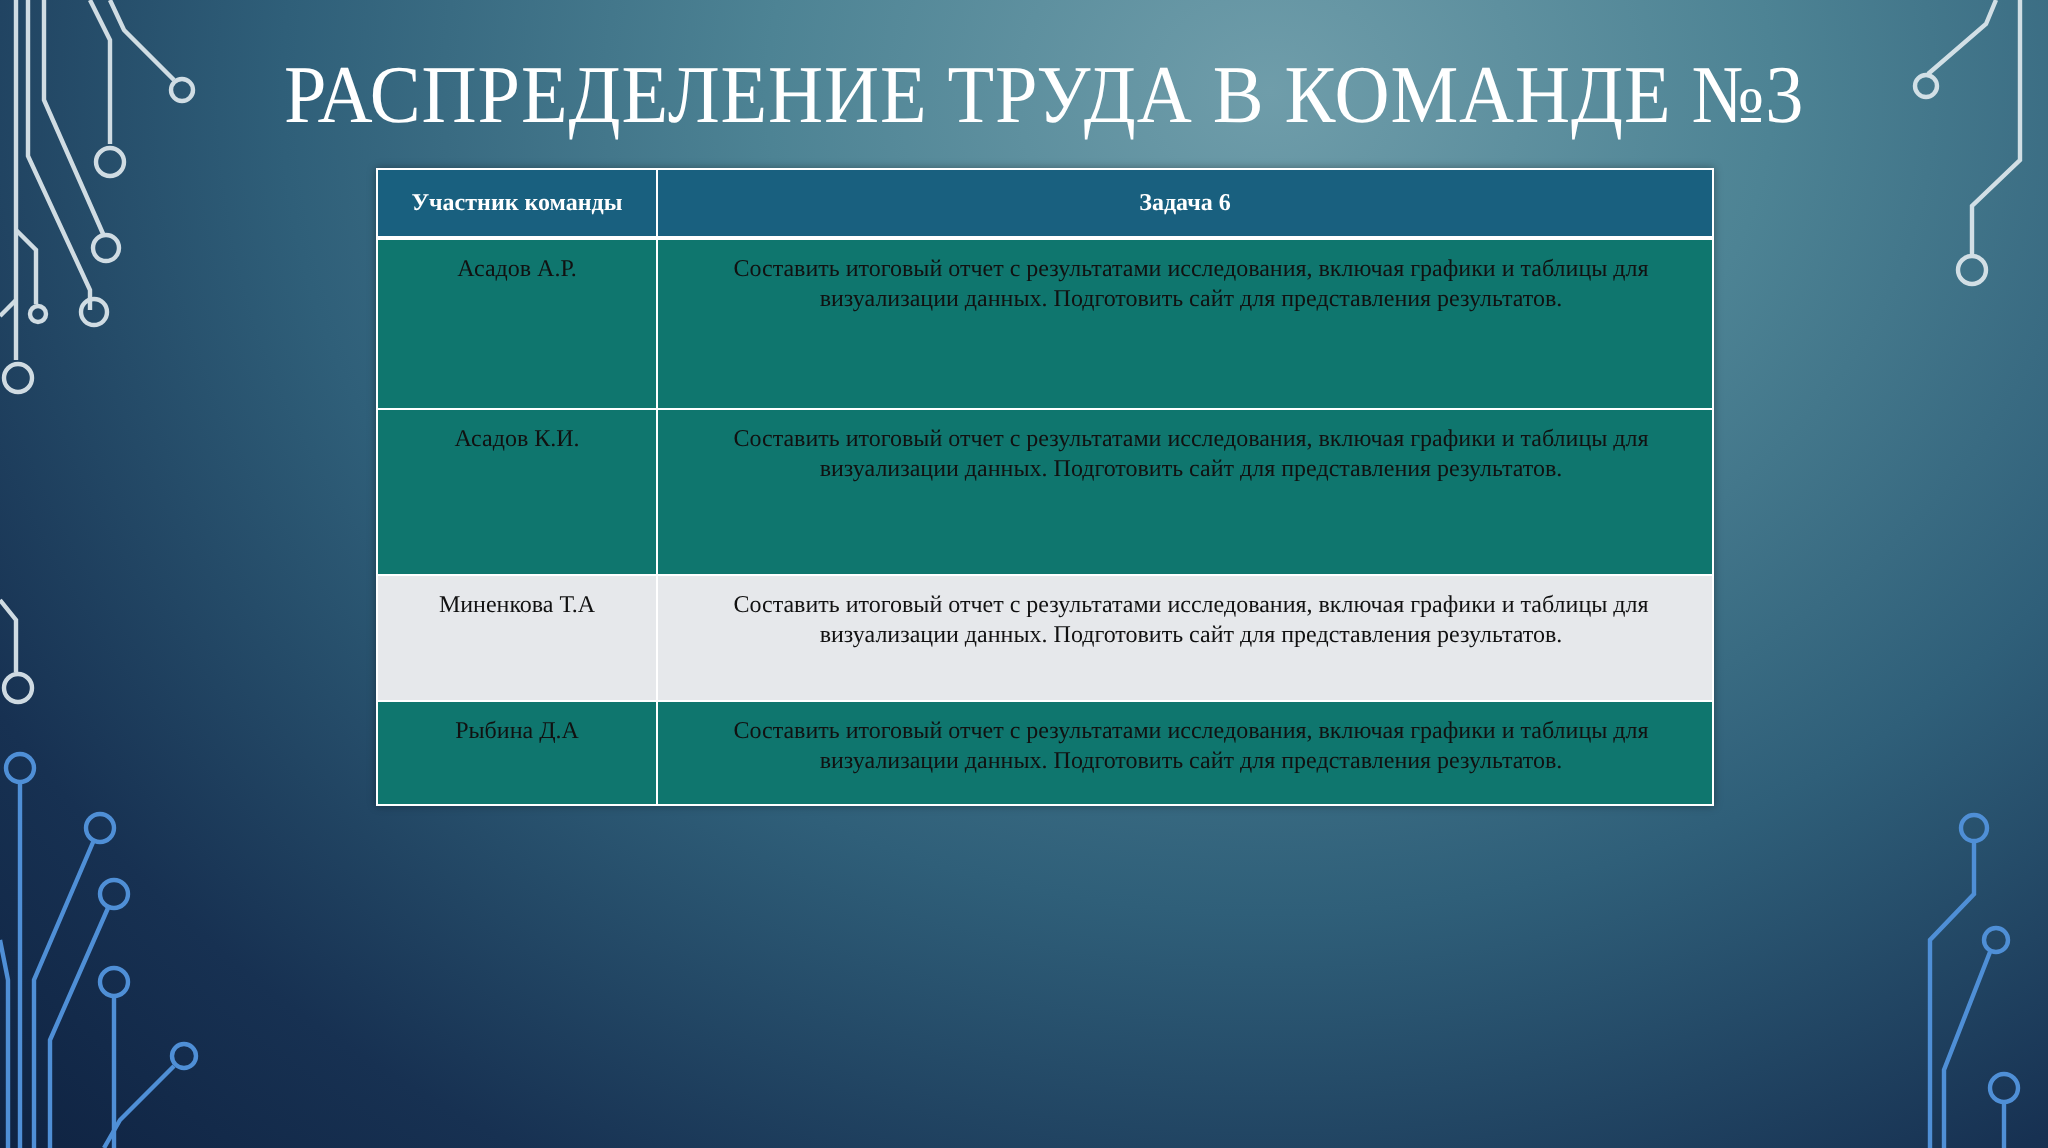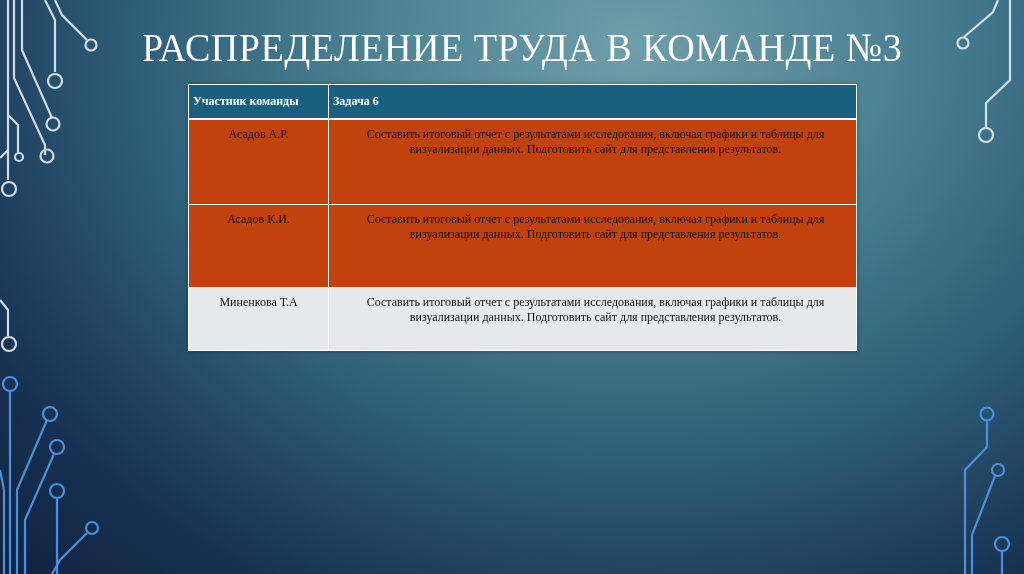--- a/index.html
+++ b/index.html
@@ -18,28 +18,28 @@
     table.dist {
       position: absolute; left: 188px; top: 84px; width: 668px;
       border-collapse: collapse; table-layout: fixed;
       font-size: 12px; color: #111;
       box-shadow: 0 0 4px rgba(0,0,0,0.35);
     }
     table.dist col.c1 { width: 140px; }
     table.dist col.c2 { width: 528px; }
     table.dist th {
       background: #19607f; color: #ffffff; height: 33px; font-weight: bold;
-      font-size: 12px; vertical-align: middle; text-align: left;
+      font-size: 12px; vertical-align: middle; text-align: center;
       border: 1px solid #ffffff; border-bottom: 2px solid #ffffff; padding: 0 4px;
     }
     table.dist td {
       border: 1px solid #ffffff; vertical-align: top; text-align: center;
       padding: 7px 6px 0 6px; line-height: 15px;
     }
-    table.dist tr.odd td { background: #c2410c; }
+    table.dist tr.odd td { background: #0f766e; }
     table.dist tr.even td { background: #e6e8eb; }
     table.dist td.desc { padding-left: 14px; padding-right: 8px; }
   </style>
 </head>
 <body>
 
 <svg class="circuits" viewBox="0 0 1024 574" xmlns="http://www.w3.org/2000/svg">
   <g fill="none" stroke="#dfe9ee" stroke-width="2.2" opacity="0.92">
     <polyline points="8,0 8,180"></polyline>
     <circle cx="9" cy="189" r="7"></circle>
@@ -105,14 +105,18 @@
       <td class="desc">Составить итоговый отчет с результатами исследования, включая графики и таблицы для визуализации данных. Подготовить сайт для представления результатов.</td>
     </tr>
     <tr class="odd" style="height:83px">
       <td>Асадов К.И.</td>
       <td class="desc">Составить итоговый отчет с результатами исследования, включая графики и таблицы для визуализации данных. Подготовить сайт для представления результатов.</td>
     </tr>
     <tr class="even" style="height:63px">
       <td>Миненкова Т.А</td>
       <td class="desc">Составить итоговый отчет с результатами исследования, включая графики и таблицы для визуализации данных. Подготовить сайт для представления результатов.</td>
     </tr>
+    <tr class="odd" style="height:52px">
+      <td>Рыбина Д.А</td>
+      <td class="desc">Составить итоговый отчет с результатами исследования, включая графики и таблицы для визуализации данных. Подготовить сайт для представления результатов.</td>
+    </tr>
   </tbody>
 </table>
 
 </body></html>

